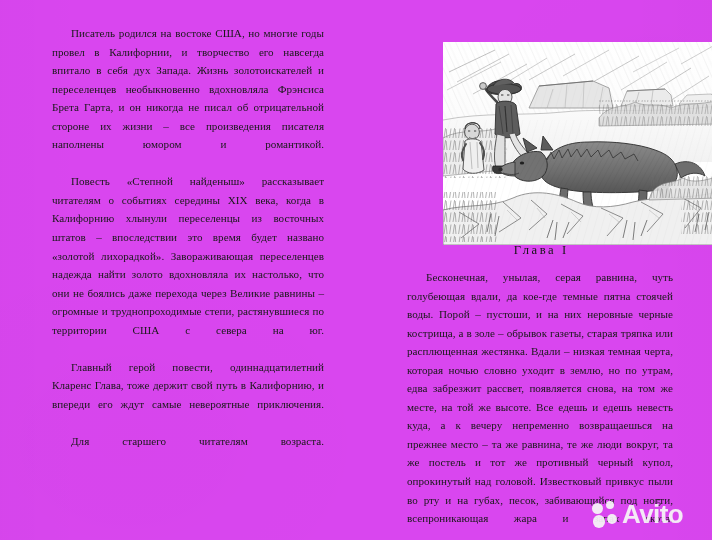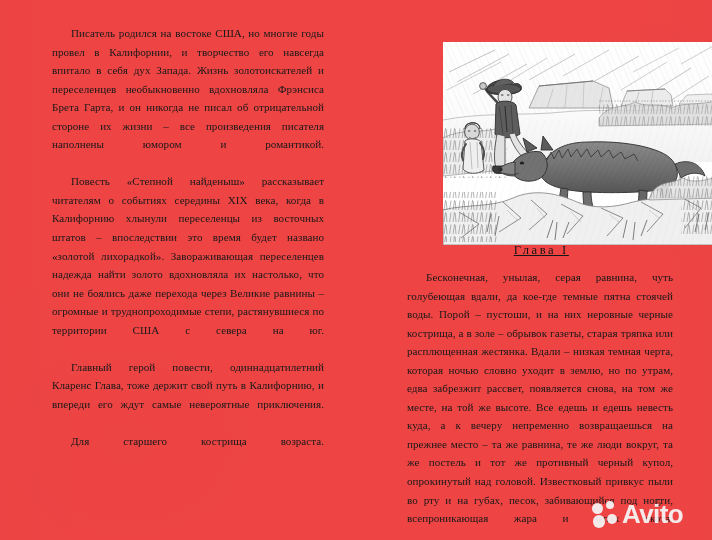--- a/index.html
+++ b/index.html
@@ -15,21 +15,21 @@
     font-family: "Liberation Serif", "DejaVu Serif", serif;
     color: #1a1a1a;
     position: relative;
   }
 
   #scan-spread {
     position: absolute;
     left: 0; top: 0;
     width: 712px;
     height: 540px;
-    background: #ef4444;
+    background: #d946ef;
   }
 
   
   #paper-texture {
     position: absolute;
     inset: 0;
     background:
       radial-gradient(ellipse 380px 300px at 18% 82%, rgba(0,0,0,0.012), rgba(0,0,0,0) 70%),
       radial-gradient(ellipse 300px 260px at 92% 20%, rgba(0,0,0,0.010), rgba(0,0,0,0) 70%),
       linear-gradient(90deg, rgba(0,0,0,0.010) 0%, rgba(0,0,0,0) 12%, rgba(0,0,0,0) 88%, rgba(0,0,0,0.012) 100%);
@@ -86,21 +86,20 @@
   #chapter-heading {
     position: absolute;
     left: 51px;
     top: 243px;
     width: 266px;
     text-align: center;
     font-size: 12.6px;
     letter-spacing: 2.6px;
     color: #141414;
     text-indent: 2.6px;
-    text-decoration: underline;
   }
 
   
   #illustration-figure {
     position: absolute;
     left: 47px;    
     top: 26px;
     width: 276px;
     height: 203px;
     overflow: hidden;
@@ -162,21 +161,21 @@
 
 <div id="scan-spread">
 
   <div id="paper-texture"></div>
 
   <div class="page" id="left-page">
     <div class="text-column" id="left-text-column">
       <p class="para">Писатель родился на востоке США, но многие годы провел в Калифорнии, и творчество его навсегда впитало в себя дух Запада. Жизнь золотоискателей и переселенцев необыкновенно вдохновляла Фрэнсиса Брета Гарта, и он никогда не писал об отрицательной стороне их жизни – все произведения писателя наполнены юмором и романтикой.</p>
       <p class="para">Повесть «Степной найденыш» рассказывает читателям о событиях середины XIX века, когда в Калифорнию хлынули переселенцы из восточных штатов – впоследствии это время будет названо «золотой лихорадкой». Завораживающая переселенцев надежда найти золото вдохновляла их настолько, что они не боялись даже перехода через Великие равнины – огромные и труднопроходимые степи, растянувшиеся по территории США с севера на юг.</p>
       <p class="para">Главный герой повести, одиннадцатилетний Кларенс Глава, тоже держит свой путь в Калифорнию, и впереди его ждут самые невероятные приключения.</p>
-      <p class="para">Для старшего кострища возраста.</p>
+      <p class="para">Для старшего читателям возраста.</p>
     </div>
   </div>
 
   <div class="page" id="right-page">
 
     <figure id="illustration-figure">
       <svg width="276" height="203" viewBox="0 0 276 203" role="img">
         <defs>
           <linearGradient id="skyGrad" x1="0" y1="0" x2="0" y2="1">
             <stop offset="0%" stop-color="#ffffff"></stop>

